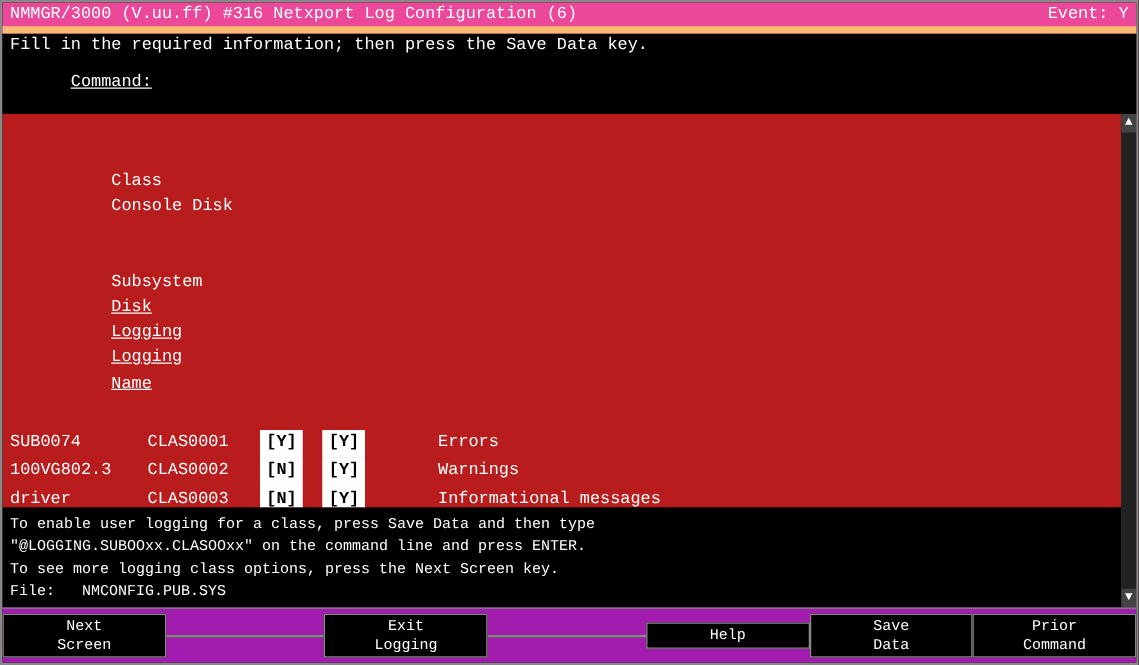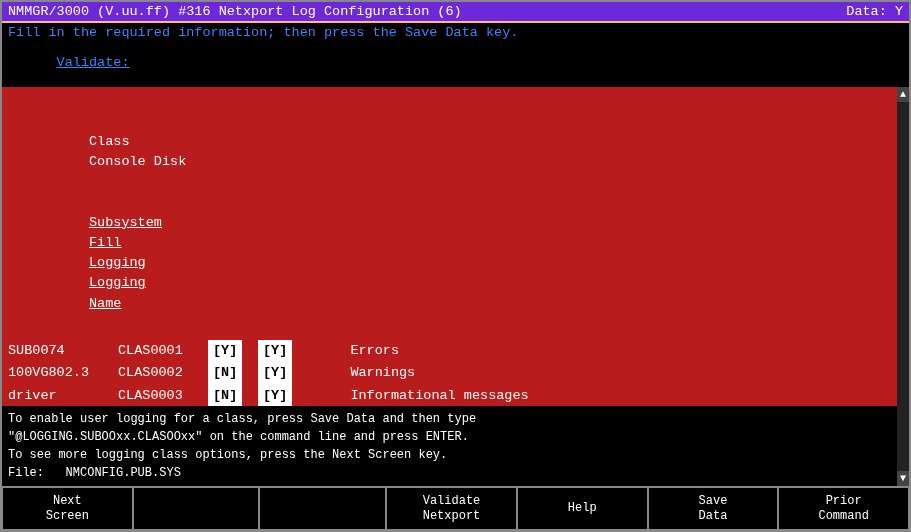--- a/index.html
+++ b/index.html
@@ -21,31 +21,31 @@
     .terminal {
       width: 911px;
       height: 532px;
       background: #000;
       display: flex;
       flex-direction: column;
       border: 2px solid #888;
     }
 
     .title-bar {
-      background: #6d28d9;
+      background: #ec4899;
       color: #fff;
       padding: 2px 6px;
       display: flex;
       justify-content: space-between;
-      border-bottom: 2px solid #fdba74;
+      border-bottom: 6px solid #fdba74;
     }
 
     .header-area {
       background: #000;
-      color: #3b82f6;
+      color: #ffffff;
       padding: 2px 6px 2px 6px;
       font-family: Liberation Mono, monospace;
     }
 
     .header-line {
       white-space: pre;
     }
 
     .main-content {
       flex: 1;
@@ -72,23 +72,24 @@
       padding: 4px 6px;
       background: #000;
       color: #fff;
       white-space: pre-wrap;
       line-height: 1.5;
       font-size: 12px;
     }
 
     .function-bar {
       display: flex;
-      background: #fca5a5;
+      background: #a21caf;
       border-top: 1px solid #888;
       height: 44px;
+      align-items: center;
     }
 
     .fn-key {
       flex: 1;
       border: 1px solid #888;
       background: #000;
       color: #fff;
       font-family: 'Courier New', Courier, monospace;
       font-size: 12px;
       display: flex;
@@ -139,42 +140,42 @@
       flex-direction: column;
     }
   </style>
 </head>
 <body>
 
 <div class="terminal">
 
   <div class="title-bar">
     <span>NMMGR/3000 (V.uu.ff) #316 Netxport Log Configuration (6)</span>
-    <span>Data: Y</span>
+    <span>Event: Y</span>
   </div>
 
   <div class="header-area">
     <div class="header-line">Fill in the required information; then press the Save Data key.</div>
     <div class="header-line">
-      <span style="text-decoration:underline;">Validate:</span>
+      <span style="text-decoration:underline;">Command:</span>
     </div>
   </div>
 
   <div class="content-with-scroll">
     <div class="content-area">
 
       <div class="main-content">
         <div style="white-space:pre; line-height:1.5;">
           <span style="display:inline-block;width:110px;">        </span>
           <span style="display:inline-block;width:90px;">Class</span>
           <span style="display:inline-block;width:110px;">Console Disk</span>
         </div>
         <div style="white-space:pre; line-height:1.5; margin-bottom:4px;">
-          <span style="display:inline-block;width:110px;text-decoration:underline;">Subsystem</span>
-          <span style="display:inline-block;width:90px;text-decoration:underline;">Fill</span>
+          <span style="display:inline-block;width:110px;">Subsystem</span>
+          <span style="display:inline-block;width:90px;text-decoration:underline;">Disk</span>
           <span style="display:inline-block;width:50px;text-decoration:underline;">Logging</span>
           <span style="display:inline-block;width:60px;text-decoration:underline;">Logging</span>
           <span style="display:inline-block;text-decoration:underline;">Name</span>
         </div>
 
         <div class="table-section" id="section-0">
         <div style="white-space: pre; line-height: 1.5;"><span style="display: inline-block; width: 110px;">SUB0074</span><span style="display: inline-block; width: 90px;">CLAS0001</span><span style="display: inline-block; width: 50px;"><span class="toggle-box">[Y]</span></span><span style="display: inline-block; width: 60px;"><span class="toggle-box">[Y]</span></span><span style="display: inline-block;">    Errors</span></div>
             <div style="white-space: pre; line-height: 1.5;"><span style="display: inline-block; width: 110px;">100VG802.3</span><span style="display: inline-block; width: 90px;">CLAS0002</span><span style="display: inline-block; width: 50px;"><span class="toggle-box">[N]</span></span><span style="display: inline-block; width: 60px;"><span class="toggle-box">[Y]</span></span><span style="display: inline-block;">    Warnings</span></div>
             <div style="white-space: pre; line-height: 1.5;"><span style="display: inline-block; width: 110px;">driver</span><span style="display: inline-block; width: 90px;">CLAS0003</span><span style="display: inline-block; width: 50px;"><span class="toggle-box">[N]</span></span><span style="display: inline-block; width: 60px;"><span class="toggle-box">[Y]</span></span><span style="display: inline-block;">    Informational messages</span></div>
           </div>
@@ -191,22 +192,22 @@
       <div class="scroll-arrow">▲</div>
       <div class="scroll-track"></div>
       <div class="scroll-arrow">▼</div>
     </div>
   </div>
 
   <div class="function-bar" id="fn-bar">
   <div class="fn-key" style="white-space: pre;">Next
 Screen</div>
       <div class="fn-key-empty"></div>
+      <div class="fn-key" style="white-space: pre;">Exit
+Logging</div>
       <div class="fn-key-empty"></div>
-      <div class="fn-key" style="white-space: pre;">Validate
-Netxport</div>
       <div class="fn-key" style="white-space: pre;">Help</div>
       <div class="fn-key" style="white-space: pre;">Save
 Data</div>
       <div class="fn-key" style="white-space: pre;">Prior
 Command</div>
     </div>
 </div>
 
 </body></html>

